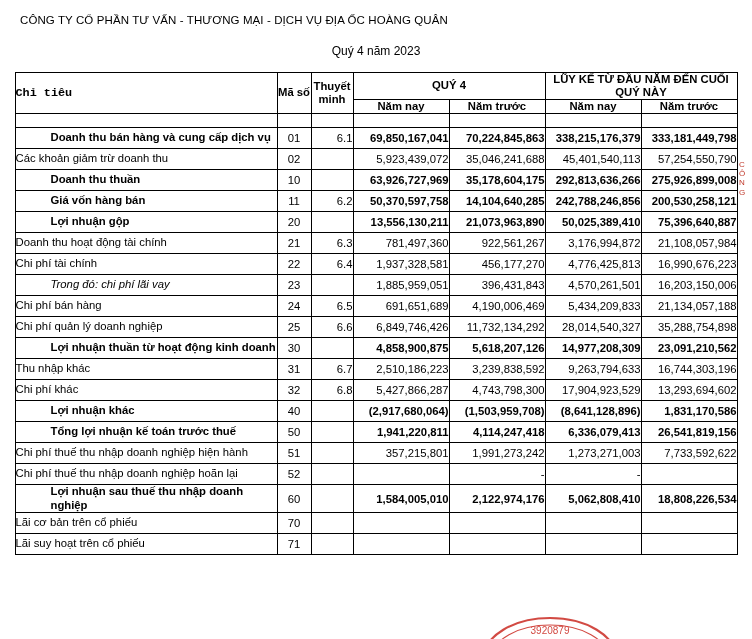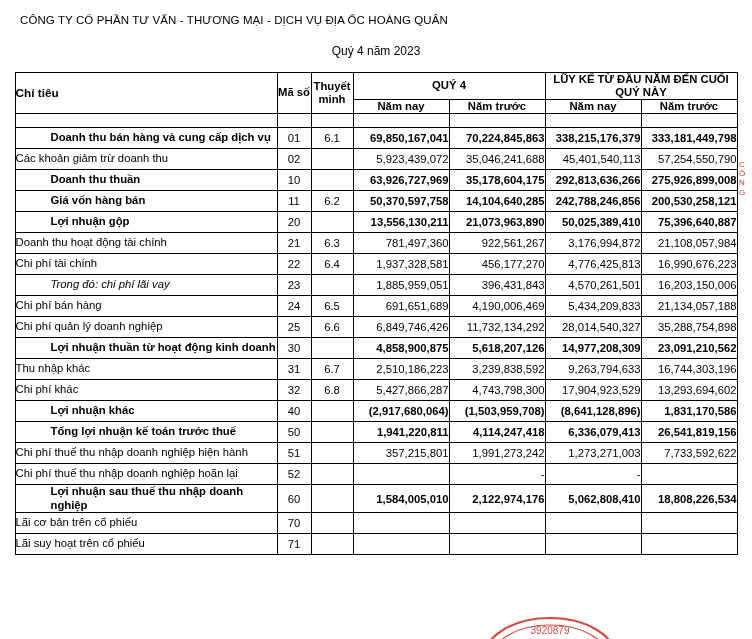--- a/index.html
+++ b/index.html
@@ -60,35 +60,36 @@
     text-align: center;
     font-size: 11.3px;
     padding: 3px 2px;
     line-height: 1.15;
   }
   th.h-left {
     font-weight: bold;
     text-align: left;
     padding-left: 6px;
     font-size: 11.8px;
+    font-family: Liberation Mono, monospace;
   }
   td.label {
     text-align: left;
     padding: 4px 4px 4px 6px;
     height: 20px;
     line-height: 1.2;
   }
   td.label.bold { font-weight: bold; padding-left: 35px; }
   td.label.indent { padding-left: 35px; font-style: italic; }
   td.code {
     text-align: center;
     padding: 4px 2px;
   }
   td.note {
-    text-align: center;
+    text-align: right;
     padding: 4px 2px;
   }
   td.num {
     text-align: right;
     padding: 4px 8px 4px 2px;
     white-space: nowrap;
   }
   td.num.bold { font-weight: bold; }
   tr.spacer td { height: 13px; }
   .col-label { width: 262px; }

